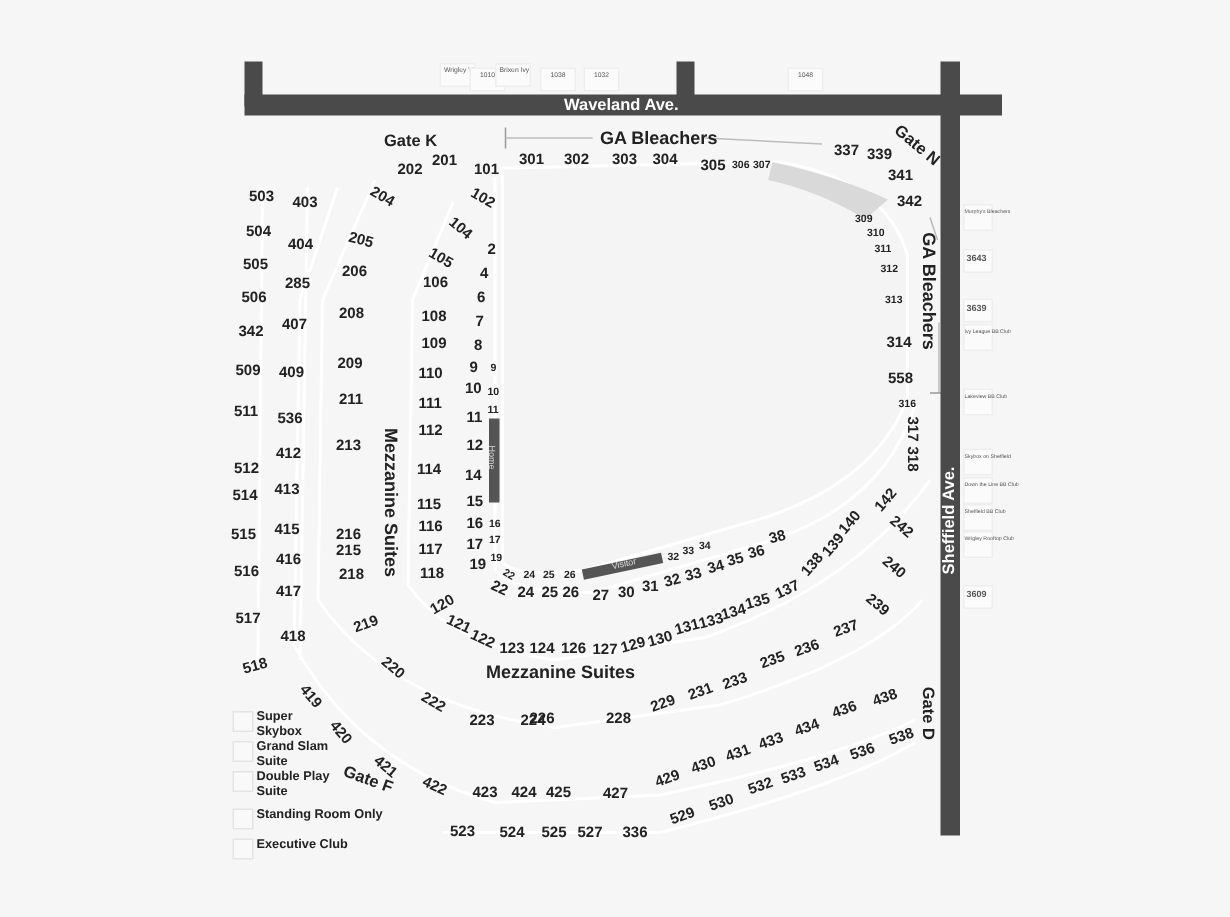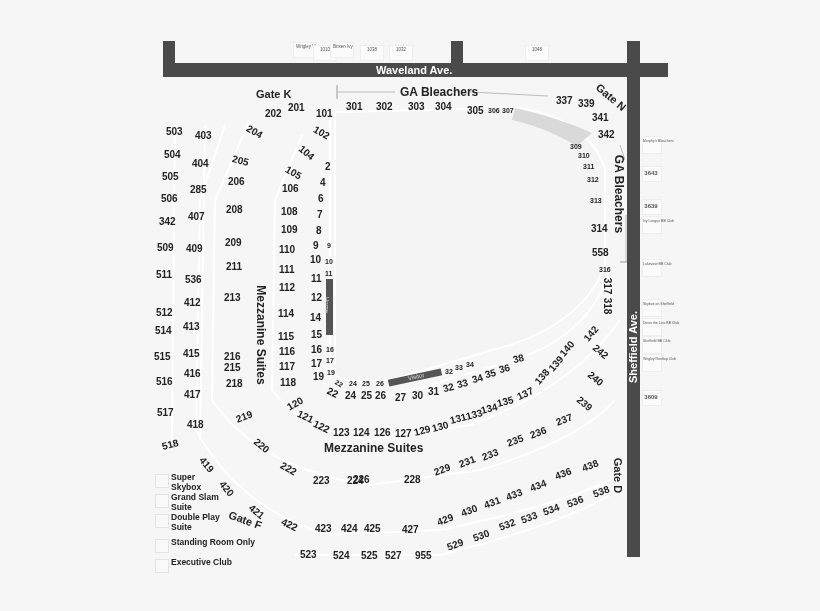--- a/index.html
+++ b/index.html
@@ -277,21 +277,21 @@
       <div class="lbl s" style="left: 248px; top: 507px; transform: rotate(40deg);">421</div>
       <div class="lbl s" style="left: 281px; top: 520px; transform: rotate(25deg);">422</div>
       <div class="lbl s" style="left: 315px; top: 524px; transform: none;">423</div>
       <div class="lbl s" style="left: 341px; top: 524px; transform: none;">424</div>
       <div class="lbl s" style="left: 364px; top: 524px; transform: none;">425</div>
       <div class="lbl s" style="left: 402px; top: 525px; transform: none;">427</div>
       <div class="lbl s" style="left: 300px; top: 550px; transform: none;">523</div>
       <div class="lbl s" style="left: 333px; top: 551px; transform: none;">524</div>
       <div class="lbl s" style="left: 361px; top: 551px; transform: none;">525</div>
       <div class="lbl s" style="left: 385px; top: 551px; transform: none;">527</div>
-      <div class="lbl s" style="left: 415px; top: 551px; transform: none;">955</div>
+      <div class="lbl s" style="left: 415px; top: 551px; transform: none;">336</div>
     </div>
   <div id="legend">
       <div class="legend-box" style="left: 155px; top: 474px;"></div>
       <div class="legend-text" style="left: 171px; top: 473px; white-space: pre;">Super
 Skybox</div>
       <div class="legend-box" style="left: 155px; top: 494px;"></div>
       <div class="legend-text" style="left: 171px; top: 493px; white-space: pre;">Grand Slam
 Suite</div>
       <div class="legend-box" style="left: 155px; top: 514px;"></div>
       <div class="legend-text" style="left: 171px; top: 513px; white-space: pre;">Double Play

